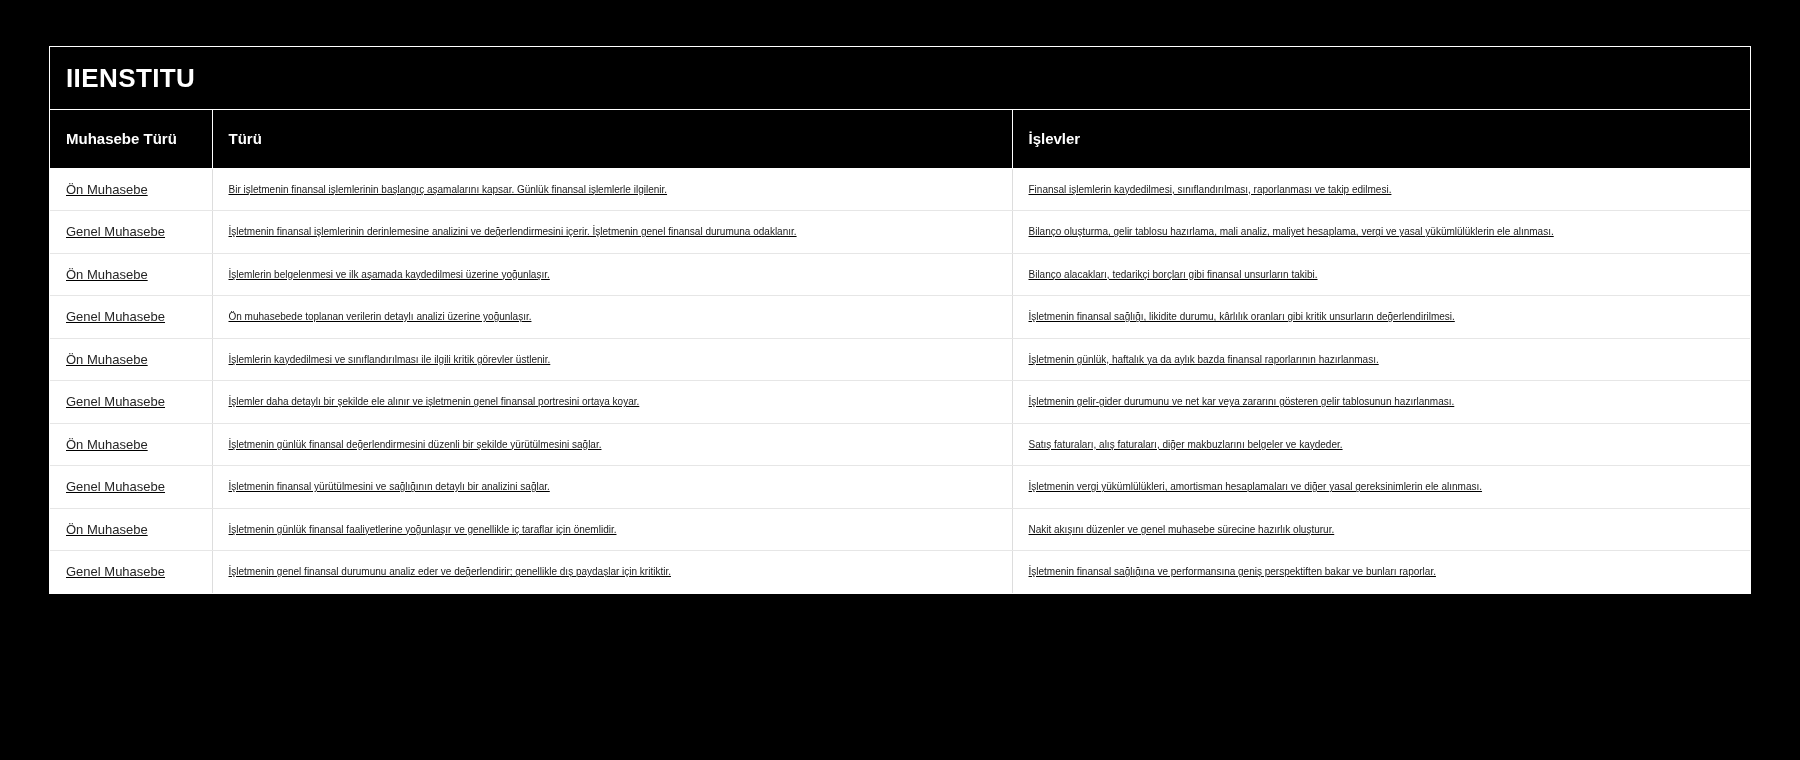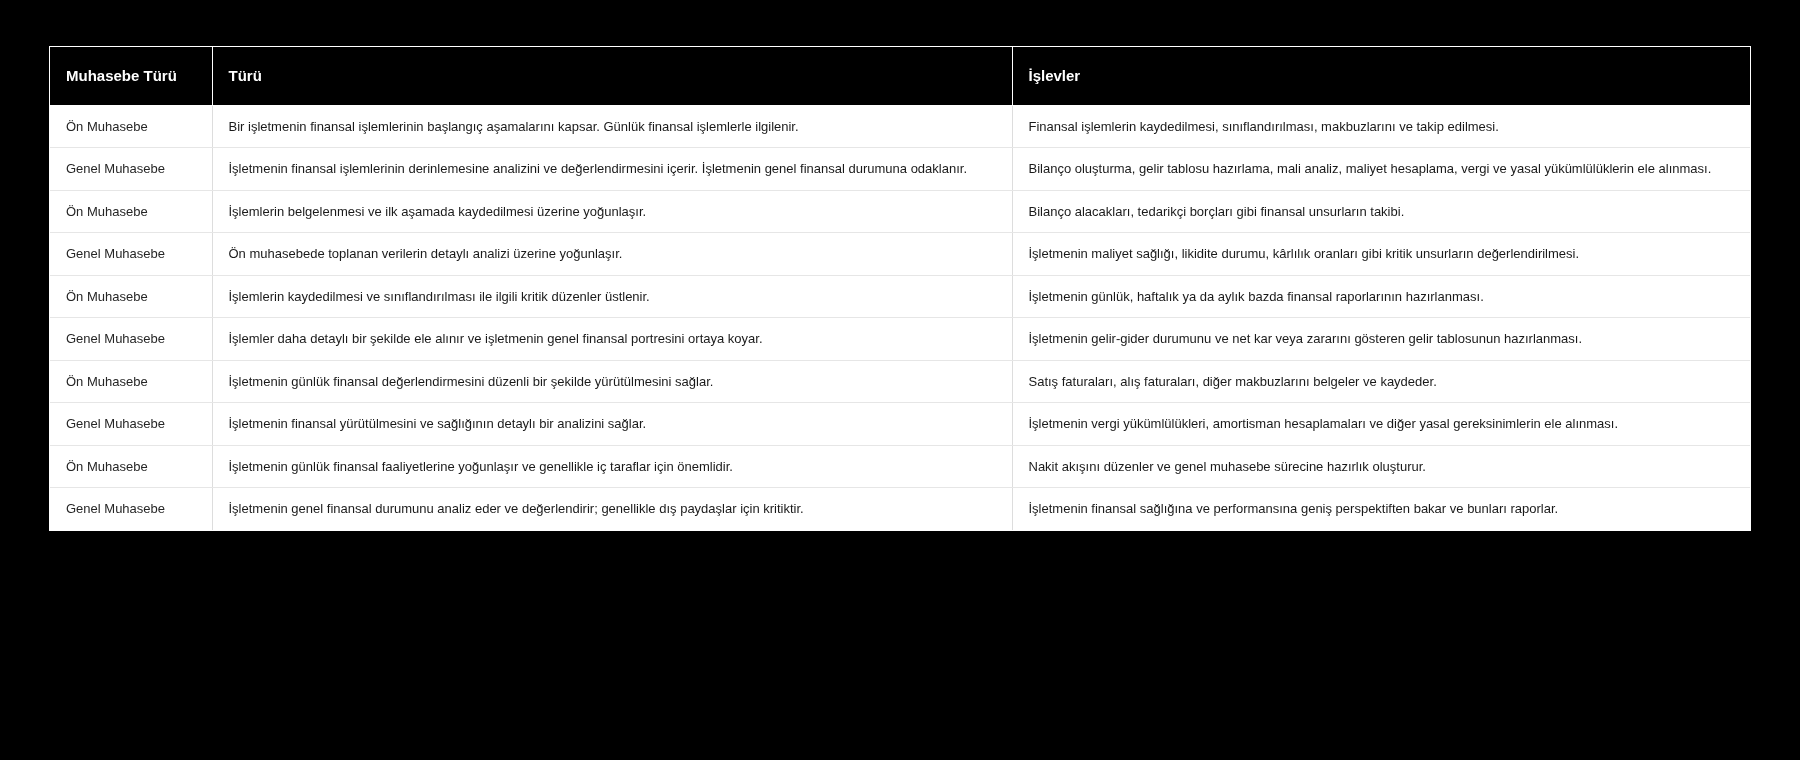--- a/index.html
+++ b/index.html
@@ -49,20 +49,21 @@
     letter-spacing: 0.4px;
     line-height: 1;
     font-family: "Liberation Sans", sans-serif;
   }
 
   table.grid {
     width: 100%;
     border-collapse: collapse;
     table-layout: fixed;
     background: #be185d;
+    text-decoration: underline;
   }
 
   table.grid col.c-type  { width: 162px; }
   table.grid col.c-def   { width: 800px; }
   table.grid col.c-func  { width: 738px; }
 
   thead th {
     background: #000000;
     color: #ffffff;
     font-size: 15px;
@@ -75,21 +76,21 @@
     line-height: 1.45;
     box-sizing: border-box;
   }
   thead th:last-child { border-right: none; }
 
   thead th.th-type { height: 58px; }
 
   tbody td {
     background: #ffffff;
     color: #1c1c1c;
-    font-size: 13px;
+    font-size: 10px;
     line-height: 1.5;
     vertical-align: middle;
     padding: 11px 16px;
     border-bottom: 1px solid #e6e6e6;
     border-right: 1px solid #dddddd;
     box-sizing: border-box;
     word-wrap: break-word;
   }
   tbody td:last-child { border-right: none; }
   tbody tr:last-child td { border-bottom: none; }
@@ -102,58 +103,61 @@
   tbody td.cell-def, tbody td.cell-func {
     color: #1a1a1a;
   }
 </style>
 </head>
 <body>
 
 <div class="stage">
   <div class="card">
 
+    <div class="brand-bar">
+      <span class="brand-title">IIENSTITU</span>
+    </div>
 
     <table class="grid">
       <colgroup>
         <col class="c-type">
         <col class="c-def">
         <col class="c-func">
       </colgroup>
       <thead>
         <tr>
           <th class="th-type">Muhasebe Türü</th>
           <th>Türü</th>
           <th>İşlevler</th>
         </tr>
       </thead>
       <tbody id="table-body">
           <tr>
             <td class="cell-type">Ön Muhasebe</td>
             <td class="cell-def">Bir işletmenin finansal işlemlerinin başlangıç aşamalarını kapsar. Günlük finansal işlemlerle ilgilenir.</td>
-            <td class="cell-func">Finansal işlemlerin kaydedilmesi, sınıflandırılması, makbuzlarını ve takip edilmesi.</td>
+            <td class="cell-func">Finansal işlemlerin kaydedilmesi, sınıflandırılması, raporlanması ve takip edilmesi.</td>
           </tr>
           <tr>
             <td class="cell-type">Genel Muhasebe</td>
             <td class="cell-def">İşletmenin finansal işlemlerinin derinlemesine analizini ve değerlendirmesini içerir. İşletmenin genel finansal durumuna odaklanır.</td>
             <td class="cell-func">Bilanço oluşturma, gelir tablosu hazırlama, mali analiz, maliyet hesaplama, vergi ve yasal yükümlülüklerin ele alınması.</td>
           </tr>
           <tr>
             <td class="cell-type">Ön Muhasebe</td>
             <td class="cell-def">İşlemlerin belgelenmesi ve ilk aşamada kaydedilmesi üzerine yoğunlaşır.</td>
             <td class="cell-func">Bilanço alacakları, tedarikçi borçları gibi finansal unsurların takibi.</td>
           </tr>
           <tr>
             <td class="cell-type">Genel Muhasebe</td>
             <td class="cell-def">Ön muhasebede toplanan verilerin detaylı analizi üzerine yoğunlaşır.</td>
-            <td class="cell-func">İşletmenin maliyet sağlığı, likidite durumu, kârlılık oranları gibi kritik unsurların değerlendirilmesi.</td>
+            <td class="cell-func">İşletmenin finansal sağlığı, likidite durumu, kârlılık oranları gibi kritik unsurların değerlendirilmesi.</td>
           </tr>
           <tr>
             <td class="cell-type">Ön Muhasebe</td>
-            <td class="cell-def">İşlemlerin kaydedilmesi ve sınıflandırılması ile ilgili kritik düzenler üstlenir.</td>
+            <td class="cell-def">İşlemlerin kaydedilmesi ve sınıflandırılması ile ilgili kritik görevler üstlenir.</td>
             <td class="cell-func">İşletmenin günlük, haftalık ya da aylık bazda finansal raporlarının hazırlanması.</td>
           </tr>
           <tr>
             <td class="cell-type">Genel Muhasebe</td>
             <td class="cell-def">İşlemler daha detaylı bir şekilde ele alınır ve işletmenin genel finansal portresini ortaya koyar.</td>
             <td class="cell-func">İşletmenin gelir-gider durumunu ve net kar veya zararını gösteren gelir tablosunun hazırlanması.</td>
           </tr>
           <tr>
             <td class="cell-type">Ön Muhasebe</td>
             <td class="cell-def">İşletmenin günlük finansal değerlendirmesini düzenli bir şekilde yürütülmesini sağlar.</td>

